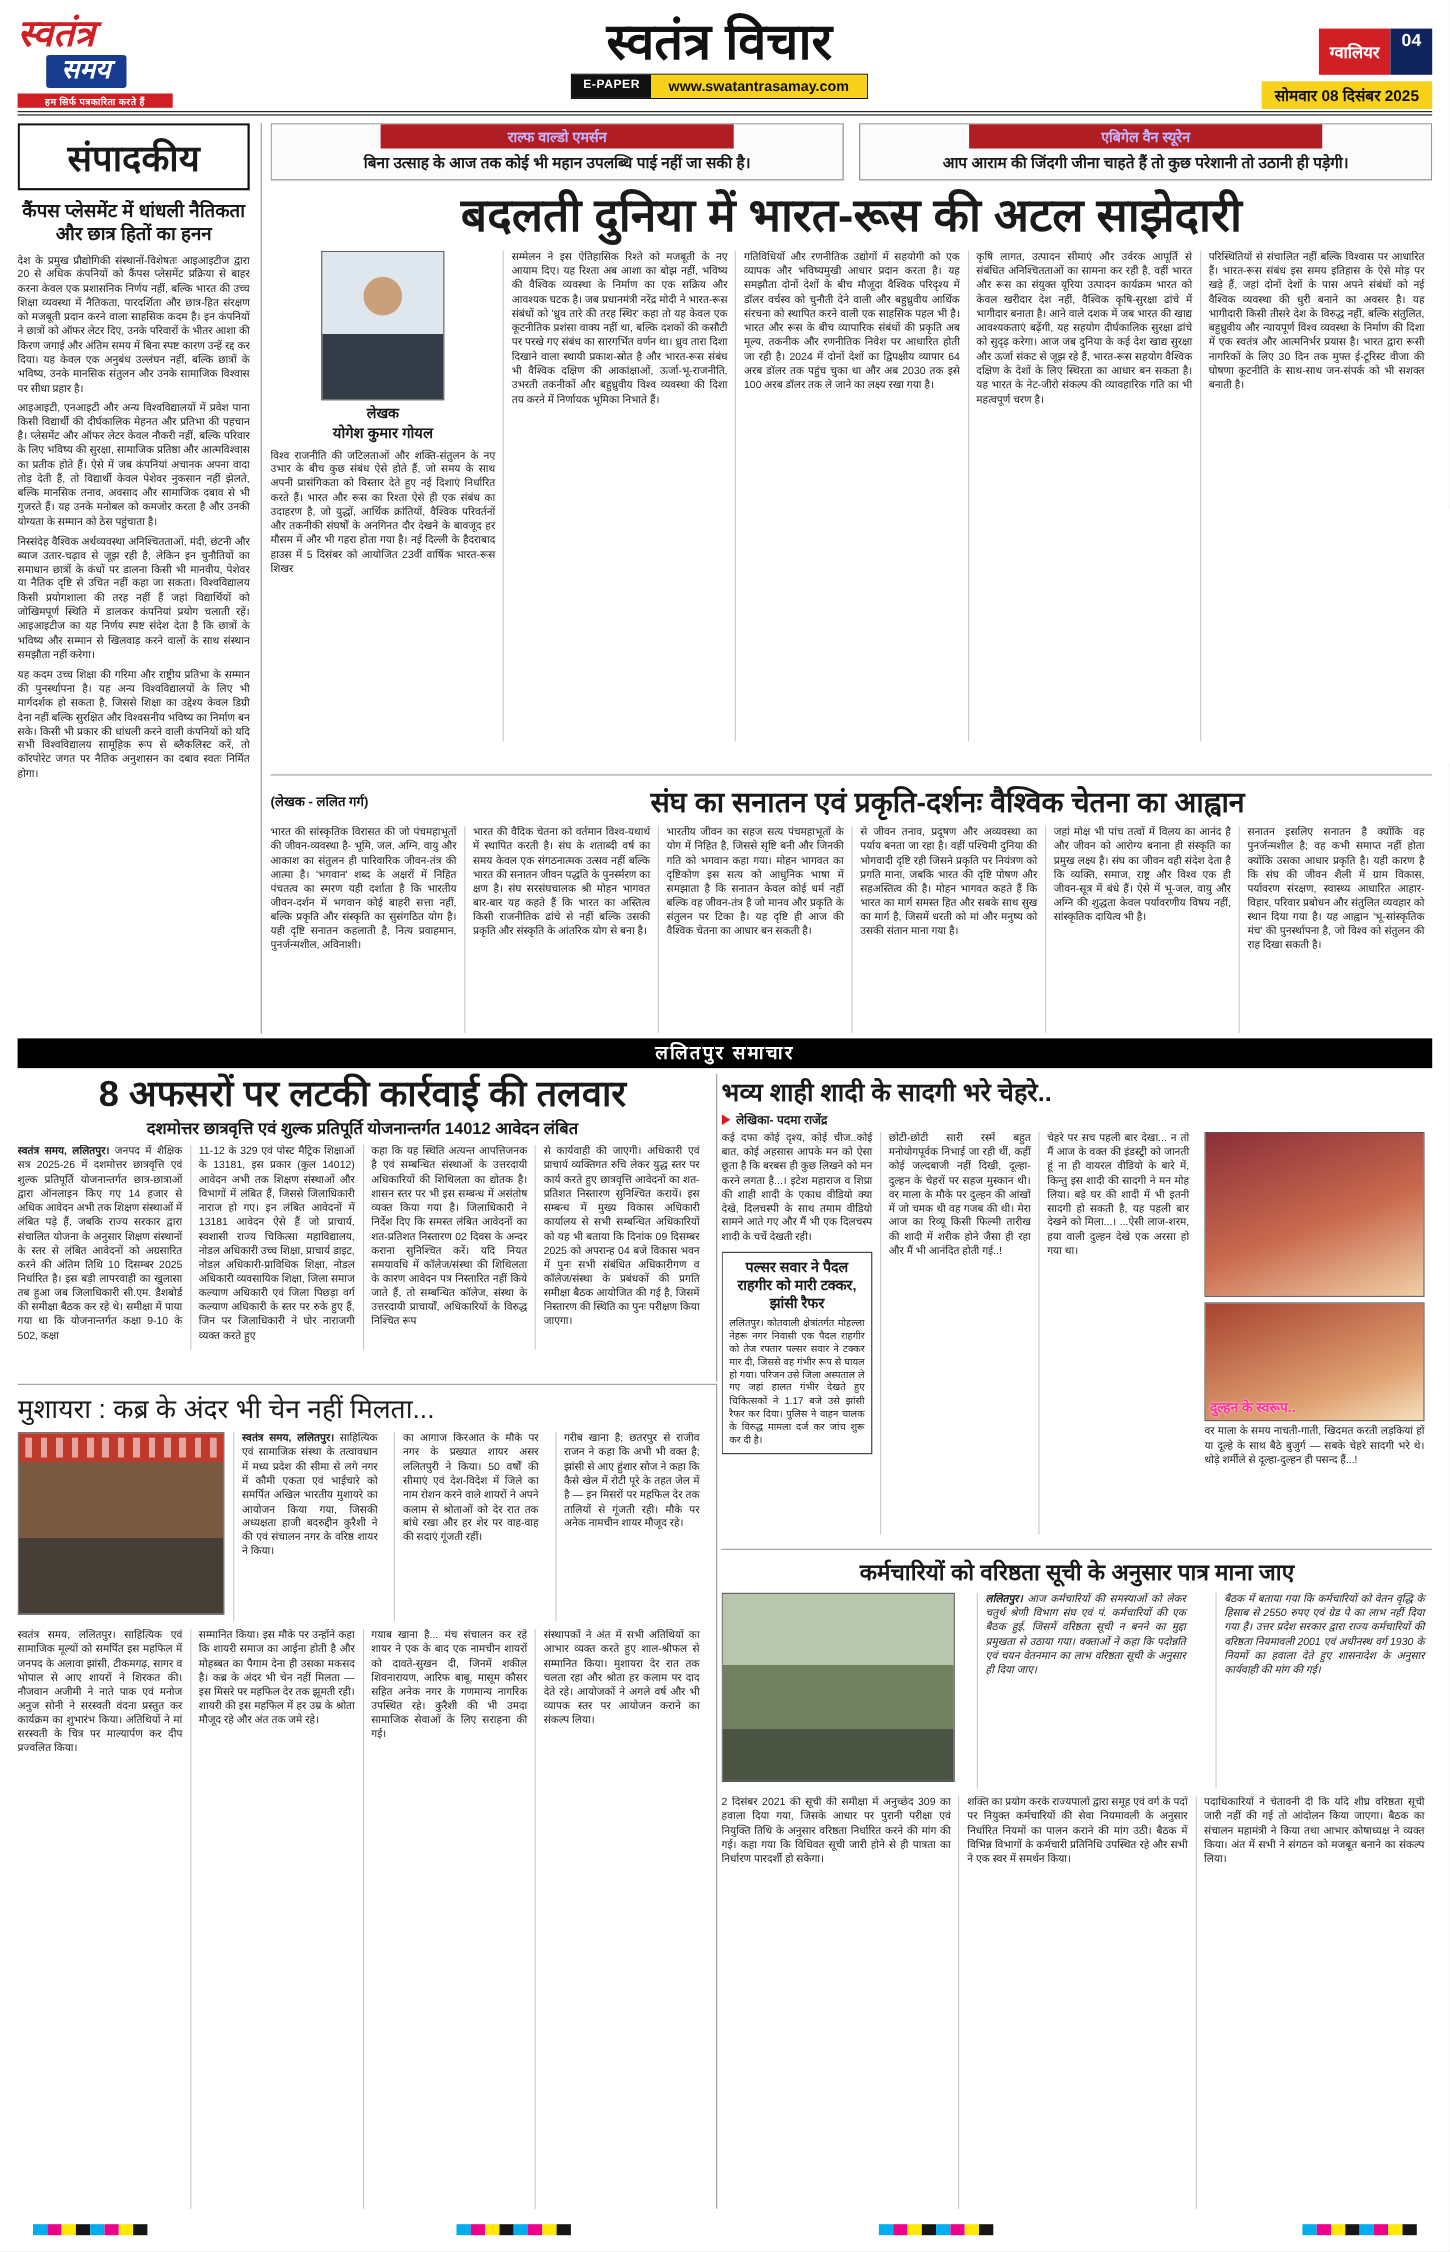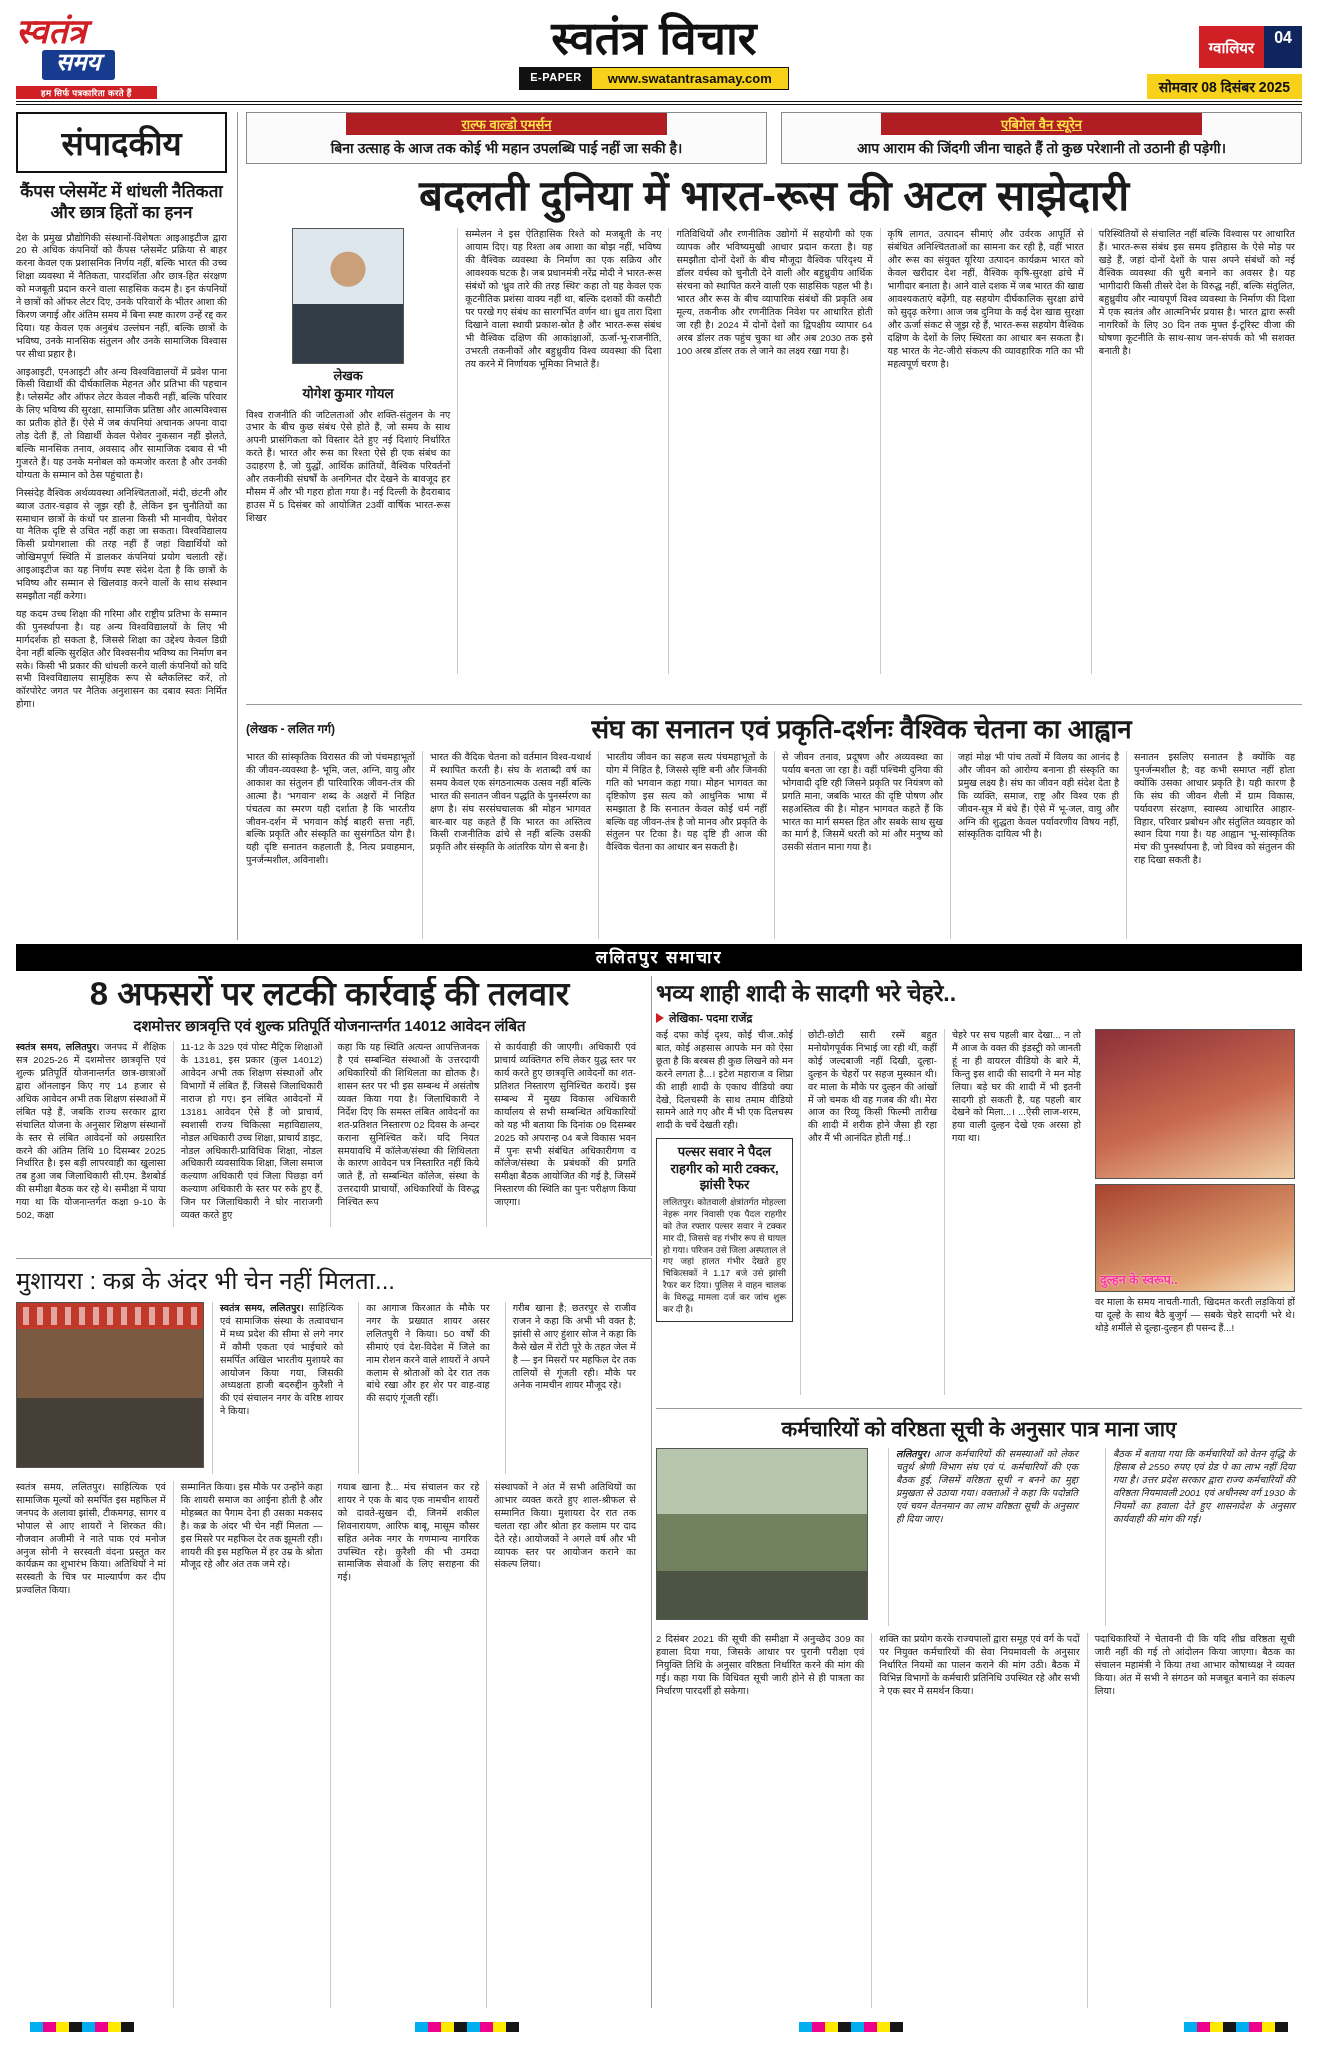--- a/index.html
+++ b/index.html
@@ -6,21 +6,21 @@
   html,body { background:#e8e8e8; }
   body { font-family: "Liberation Sans", "DejaVu Sans", sans-serif; color:#1a1a1a; }
   .page { position:relative; width:1318px; height:2047px; background:#ffffff; margin:0 auto; overflow:hidden; }
 
   
   .masthead { position:absolute; top:10px; left:16px; right:16px; height:88px;
               display:grid; grid-template-columns:250px 1fr 260px; align-items:start; }
   .logo { padding-top:4px; }
   .logo-top { font-size:34px; font-weight:800; font-style:italic; color:#d11f26; line-height:1; }
   .logo-bottom { display:inline-block; background:#173b8f; color:#fff; font-size:24px; font-weight:800;
-                 font-style:italic; padding:1px 14px 3px; border-radius:3px; margin:2px 0 2px 26px; line-height:1.1;font-family:Liberation Mono, monospace; }
+                 font-style:italic; padding:1px 14px 3px; border-radius:3px; margin:2px 0 2px 26px; line-height:1.1; }
   .logo-tagline { display:inline-block; background:#d11f26; color:#fff; font-size:8.5px; font-weight:700;
                   padding:1px 25px; letter-spacing:.4px; }
   .mast-center { text-align:center; padding-top:2px; }
   .paper-title { font-size:46px; font-weight:900; line-height:1.15; color:#111; }
   .epaper-bar { display:inline-flex; margin-top:2px; border:1px solid #111; }
   .epaper-label { background:#111; color:#fff; font-size:11px; font-weight:800; padding:3px 10px; letter-spacing:.5px; }
   .website { background:#f7d11a; color:#111; font-size:13px; font-weight:800; padding:3px 16px; }
   .mast-right { text-align:right; padding-top:16px; }
   .edition-row { display:inline-flex; }
   .edition { background:#d11f26; color:#fff; font-weight:800; font-size:15px; padding:11px 10px; }
@@ -41,22 +41,22 @@
   .editorial { position:absolute; top:112px; left:16px; width:222px; height:828px;
                border-right:1px solid #999; padding-right:10px; overflow:hidden; }
   .edit-title-box { border:2.5px solid #111; text-align:center; font-size:33px; font-weight:900;
                     padding:6px 2px; margin-bottom:8px; }
   .edit-headline { font-size:17px; font-weight:800; text-align:center; line-height:1.25; margin-bottom:8px; }
 
   
   .top-article { position:absolute; top:112px; left:246px; width:1056px; height:590px; overflow:hidden; }
   .quotes-row { display:flex; gap:14px; }
   .quote { flex:1; border:1px solid #8a8a8a; background:#fbfbfb; }
-  .quote-author { background:#b01e24; color:#fde047; font-size:13px; font-weight:800; text-align:center;
-                  padding:2px 0; width:62%; margin:0 auto;text-decoration:underline; }
+  .quote-author { background:#b01e24; color:#c4b5fd; font-size:13px; font-weight:800; text-align:center;
+                  padding:2px 0; width:62%; margin:0 auto; }
   .quote-text { font-size:14px; font-weight:700; text-align:center; padding:4px 12px 6px; line-height:1.3; }
   .main-headline { font-size:42px; font-weight:900; text-align:center; margin-top:8px; line-height:1.15; }
   .main-cols { grid-template-columns:repeat(5,1fr); height:446px; margin-top:8px; }
   .author-photo { width:112px; height:136px; margin:0 auto 3px; border:1px solid #555;
     background: radial-gradient(circle at 50% 30%, #caa07a 17px, rgba(0,0,0,0) 18px),
                 linear-gradient(180deg,#dfe7ee 56%, #333d47 56%); }
   .author-label { font-size:13px; font-weight:800; text-align:center; }
   .author-name { font-size:13.5px; font-weight:800; text-align:center; margin-bottom:5px; }
 
   

